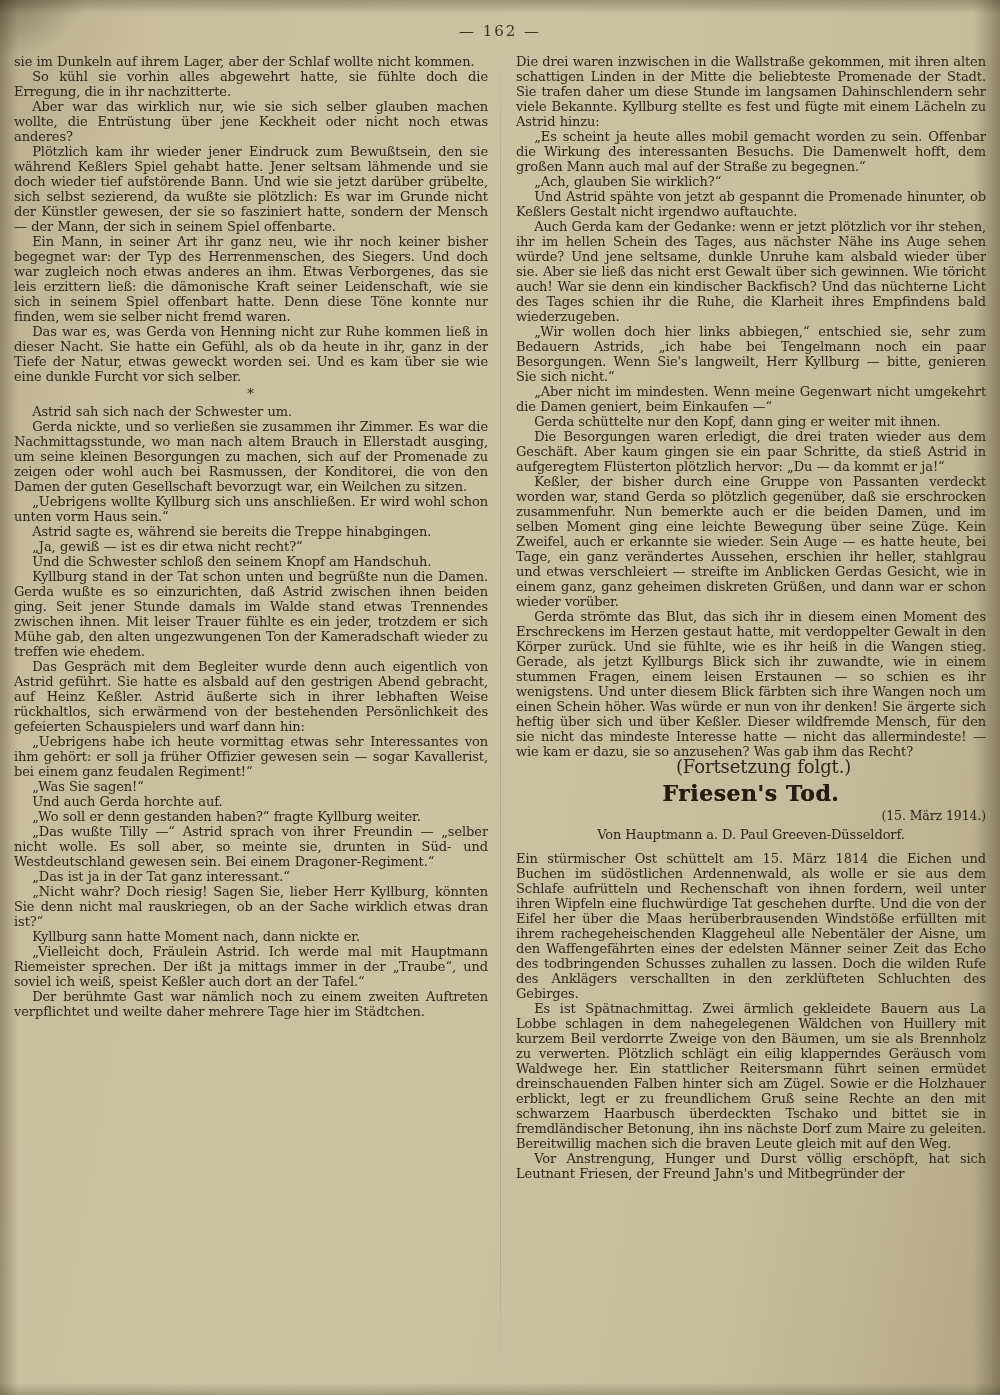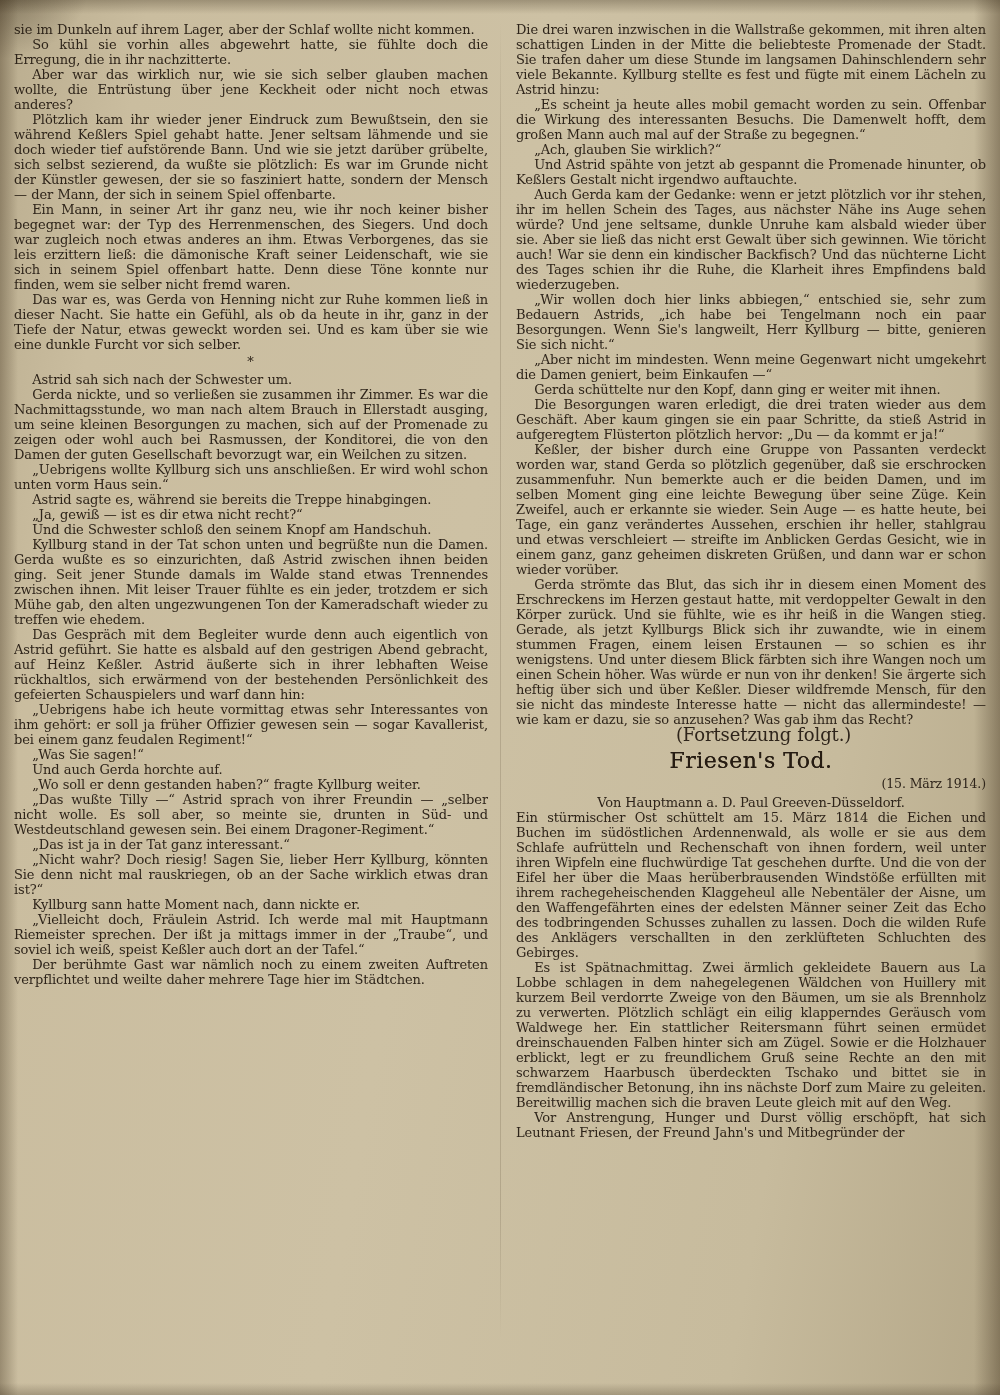--- a/index.html
+++ b/index.html
@@ -92,48 +92,50 @@
   .continuation {
     margin: 3px 0 14px 0;
     text-align: center;
     text-indent: 0;
     font-size: 18px;
   }
   .article-title {
     margin: 6px 0 2px 0;
     text-align: center;
     font-size: 22px;
-    font-weight: normal;
+    font-weight: bold;
     line-height: 26px;
     color: #261c12;
     text-shadow: 0 0 0.6px #261c12;
     letter-spacing: 0.5px;
   }
   .article-subtitle {
     text-align: right;
     font-size: 12.5px;
     line-height: 15px;
     margin-bottom: 4px;
   }
   .article-byline {
     text-align: center;
     font-size: 13px;
     line-height: 15px;
+    margin-bottom: 9px;
   }
 </style>
 </head>
 <body>
 
 <div class="page">
   <div class="corner-smudge"></div>
   <div class="edge-top"></div>
   <div class="edge-left"></div>
   <div class="edge-right"></div>
   <div class="edge-bottom"></div>
 
+  <div class="page-header">—  162  —</div>
 
   <div class="columns">
     <div class="column column-left">
         <p class="para">sie im Dunkeln auf ihrem Lager, aber der Schlaf wollte nicht kommen.</p>
         <p class="para">So kühl sie vorhin alles abgewehrt hatte, sie fühlte doch die Erregung, die in ihr nachzitterte.</p>
         <p class="para">Aber war das wirklich nur, wie sie sich selber glauben machen wollte, die Entrüstung über jene Keckheit oder nicht noch etwas anderes?</p>
         <p class="para">Plötzlich kam ihr wieder jener Eindruck zum Bewußtsein, den sie während Keßlers Spiel gehabt hatte. Jener seltsam lähmende und sie doch wieder tief aufstörende Bann. Und wie sie jetzt darüber grübelte, sich selbst sezierend, da wußte sie plötzlich: Es war im Grunde nicht der Künstler gewesen, der sie so fasziniert hatte, sondern der Mensch — der Mann, der sich in seinem Spiel offenbarte.</p>
         <p class="para">Ein Mann, in seiner Art ihr ganz neu, wie ihr noch keiner bisher begegnet war: der Typ des Herrenmenschen, des Siegers. Und doch war zugleich noch etwas anderes an ihm. Etwas Verborgenes, das sie leis erzittern ließ: die dämonische Kraft seiner Leidenschaft, wie sie sich in seinem Spiel offenbart hatte. Denn diese Töne konnte nur finden, wem sie selber nicht fremd waren.</p>
         <p class="para">Das war es, was Gerda von Henning nicht zur Ruhe kommen ließ in dieser Nacht. Sie hatte ein Gefühl, als ob da heute in ihr, ganz in der Tiefe der Natur, etwas geweckt worden sei. Und es kam über sie wie eine dunkle Furcht vor sich selber.</p>
         <p class="para star">*</p>

